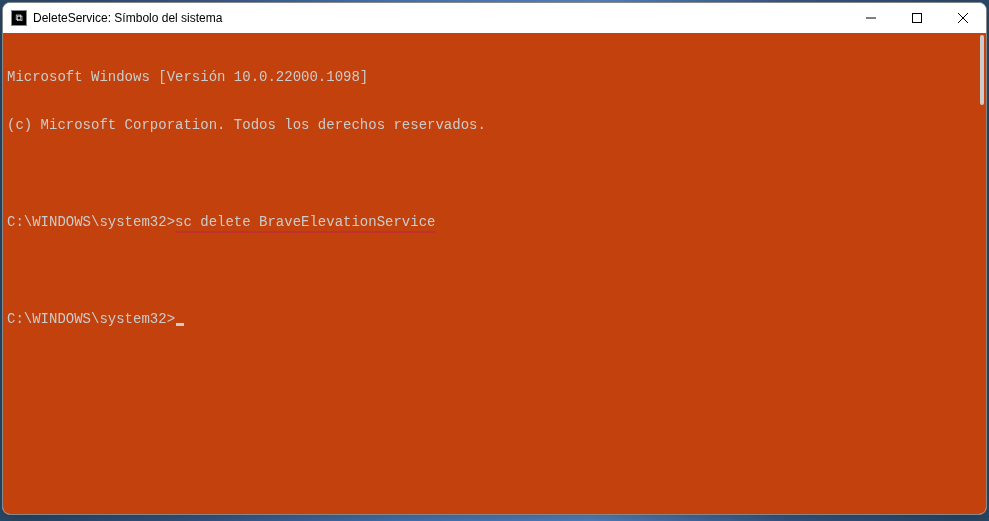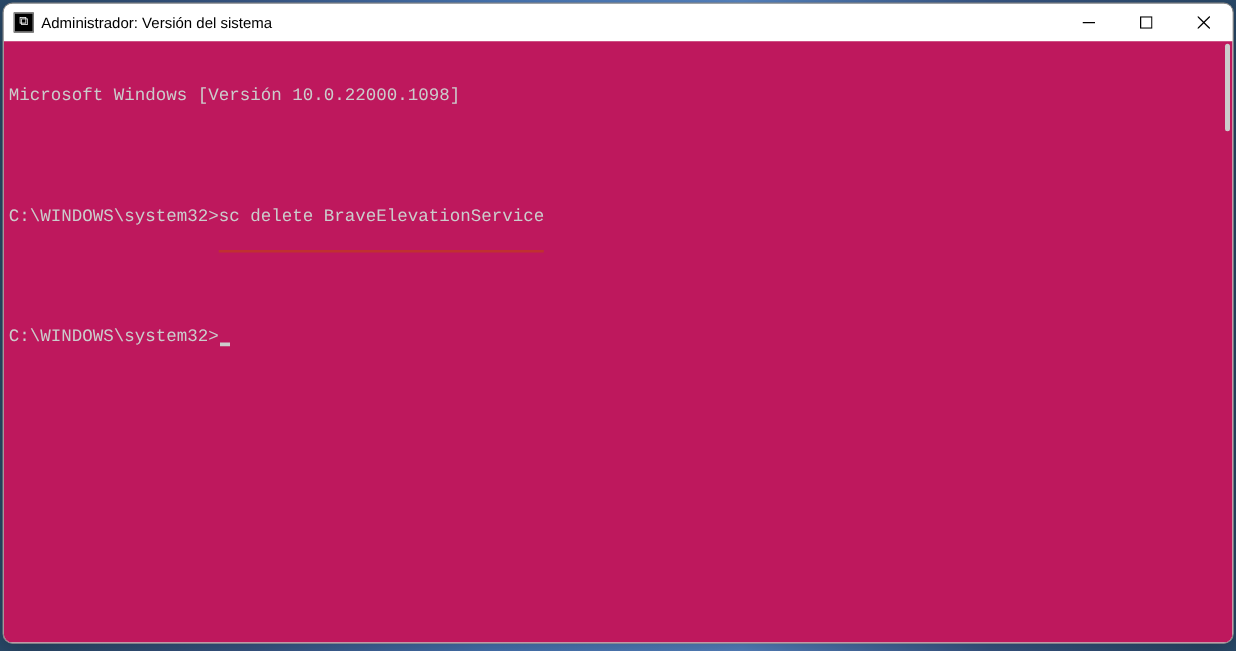--- a/index.html
+++ b/index.html
@@ -72,37 +72,37 @@
       cursor: pointer;
       font-size: 10px;
       color: #000;
     }
     .titlebar-btn svg {
       width: 10px;
       height: 10px;
     }
     .terminal {
       flex: 1;
-      background: #be185d;
+      background: #c2410c;
       color: #cccccc;
       font-family: Consolas, "Courier New", monospace;
       font-size: 14px;
       line-height: 1.15;
       padding: 4px 2px 2px 4px;
       position: relative;
       overflow: hidden;
       white-space: pre;
     }
     .terminal-line {
       display: block;
       min-height: 16px;
     }
     .underlined-cmd {
       border-bottom: 2px solid #c03030;
-      padding-bottom: 18px;
+      padding-bottom: 1px;
     }
     .cursor {
       display: inline-block;
       width: 8px;
       height: 3px;
       background: #cccccc;
       vertical-align: bottom;
       margin-bottom: 1px;
       margin-left: 1px;
     }
@@ -117,21 +117,21 @@
     }
   </style>
 </head>
 <body>
 
 <div class="window">
   <div class="titlebar">
     <div class="titlebar-icon">
       <span>⧉</span>
     </div>
-    <div class="titlebar-text">Administrador: Versión del sistema</div>
+    <div class="titlebar-text">DeleteService: Símbolo del sistema</div>
     <div class="titlebar-controls">
       <button class="titlebar-btn" aria-label="Minimize">
         <svg viewBox="0 0 10 10">
             <line x1="0" y1="5" x2="10" y2="5" stroke="currentColor" stroke-width="1"></line>
           </svg>
       </button>
       <button class="titlebar-btn" aria-label="Maximize">
         <svg viewBox="0 0 10 10">
             <rect x="0.5" y="0.5" width="9" height="9" stroke="currentColor" stroke-width="1" fill="none"></rect>
           </svg>
@@ -139,19 +139,20 @@
       <button class="titlebar-btn close" aria-label="Close">
         <svg viewBox="0 0 10 10">
             <line x1="0" y1="0" x2="10" y2="10" stroke="currentColor" stroke-width="1"></line>
             <line x1="10" y1="0" x2="0" y2="10" stroke="currentColor" stroke-width="1"></line>
           </svg>
       </button>
     </div>
   </div>
   <div class="terminal">
     <span class="terminal-line">Microsoft Windows [Versión 10.0.22000.1098]</span>
+    <span class="terminal-line">(c) Microsoft Corporation. Todos los derechos reservados.</span>
     <span class="terminal-line"> </span>
     <span class="terminal-line"><span>C:\WINDOWS\system32&gt;</span><span class="underlined-cmd">sc delete BraveElevationService</span></span>
     <span class="terminal-line"> </span>
     <span class="terminal-line"><span>C:\WINDOWS\system32&gt;</span><span class="cursor"></span></span>
     <div class="scrollbar"></div>
   </div>
 </div>
 
 </body></html>

